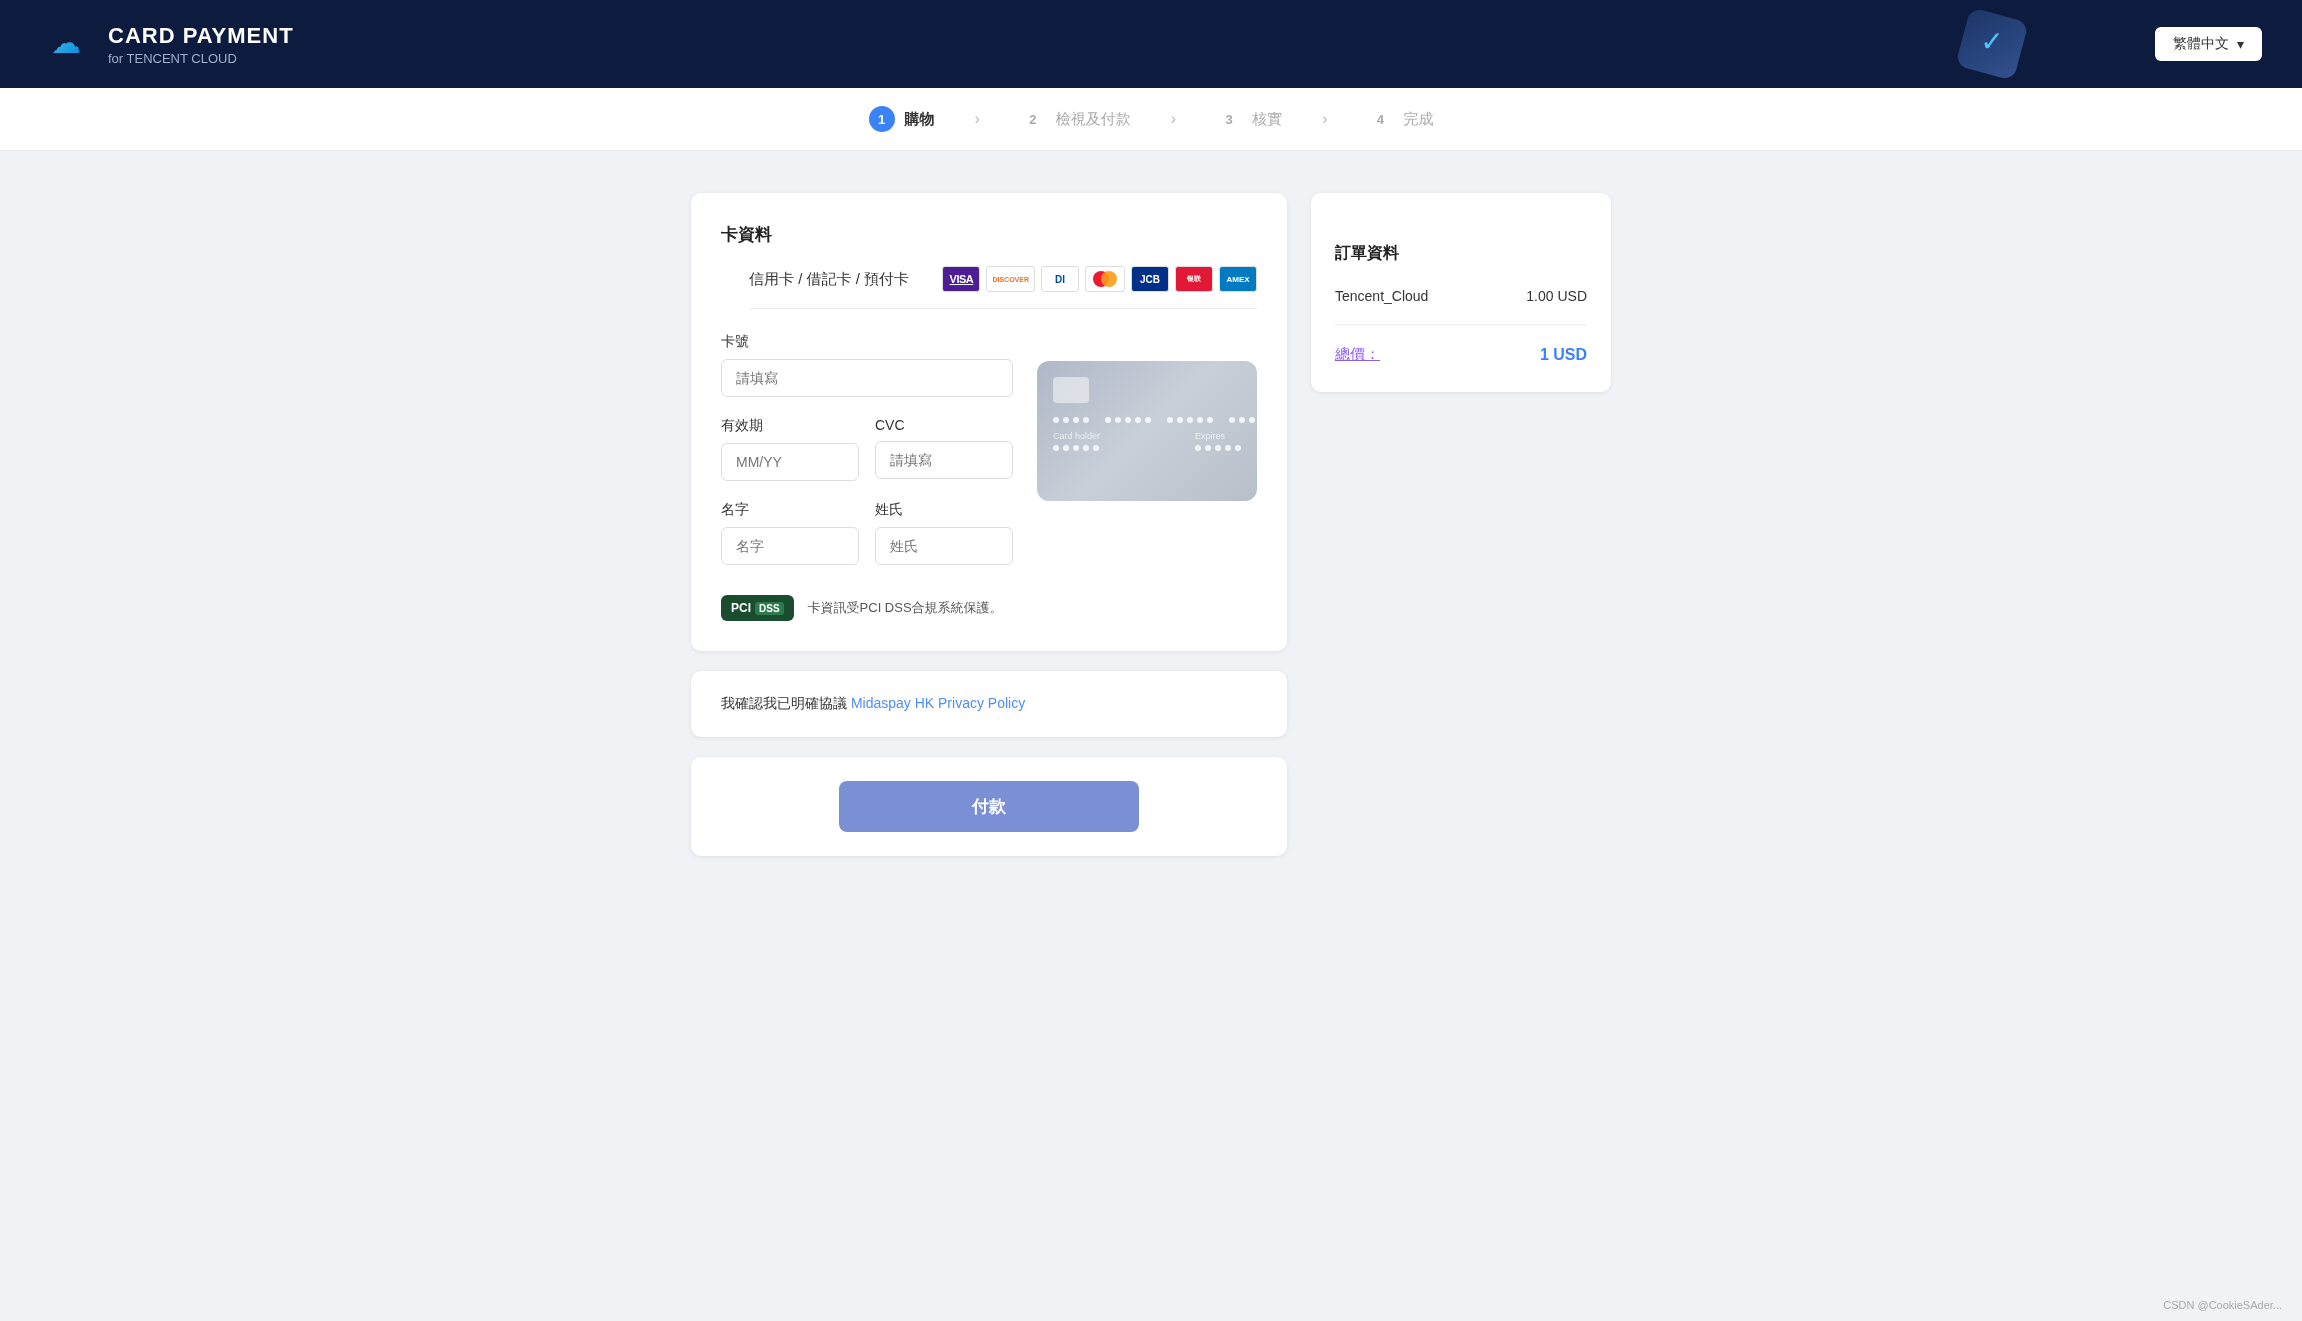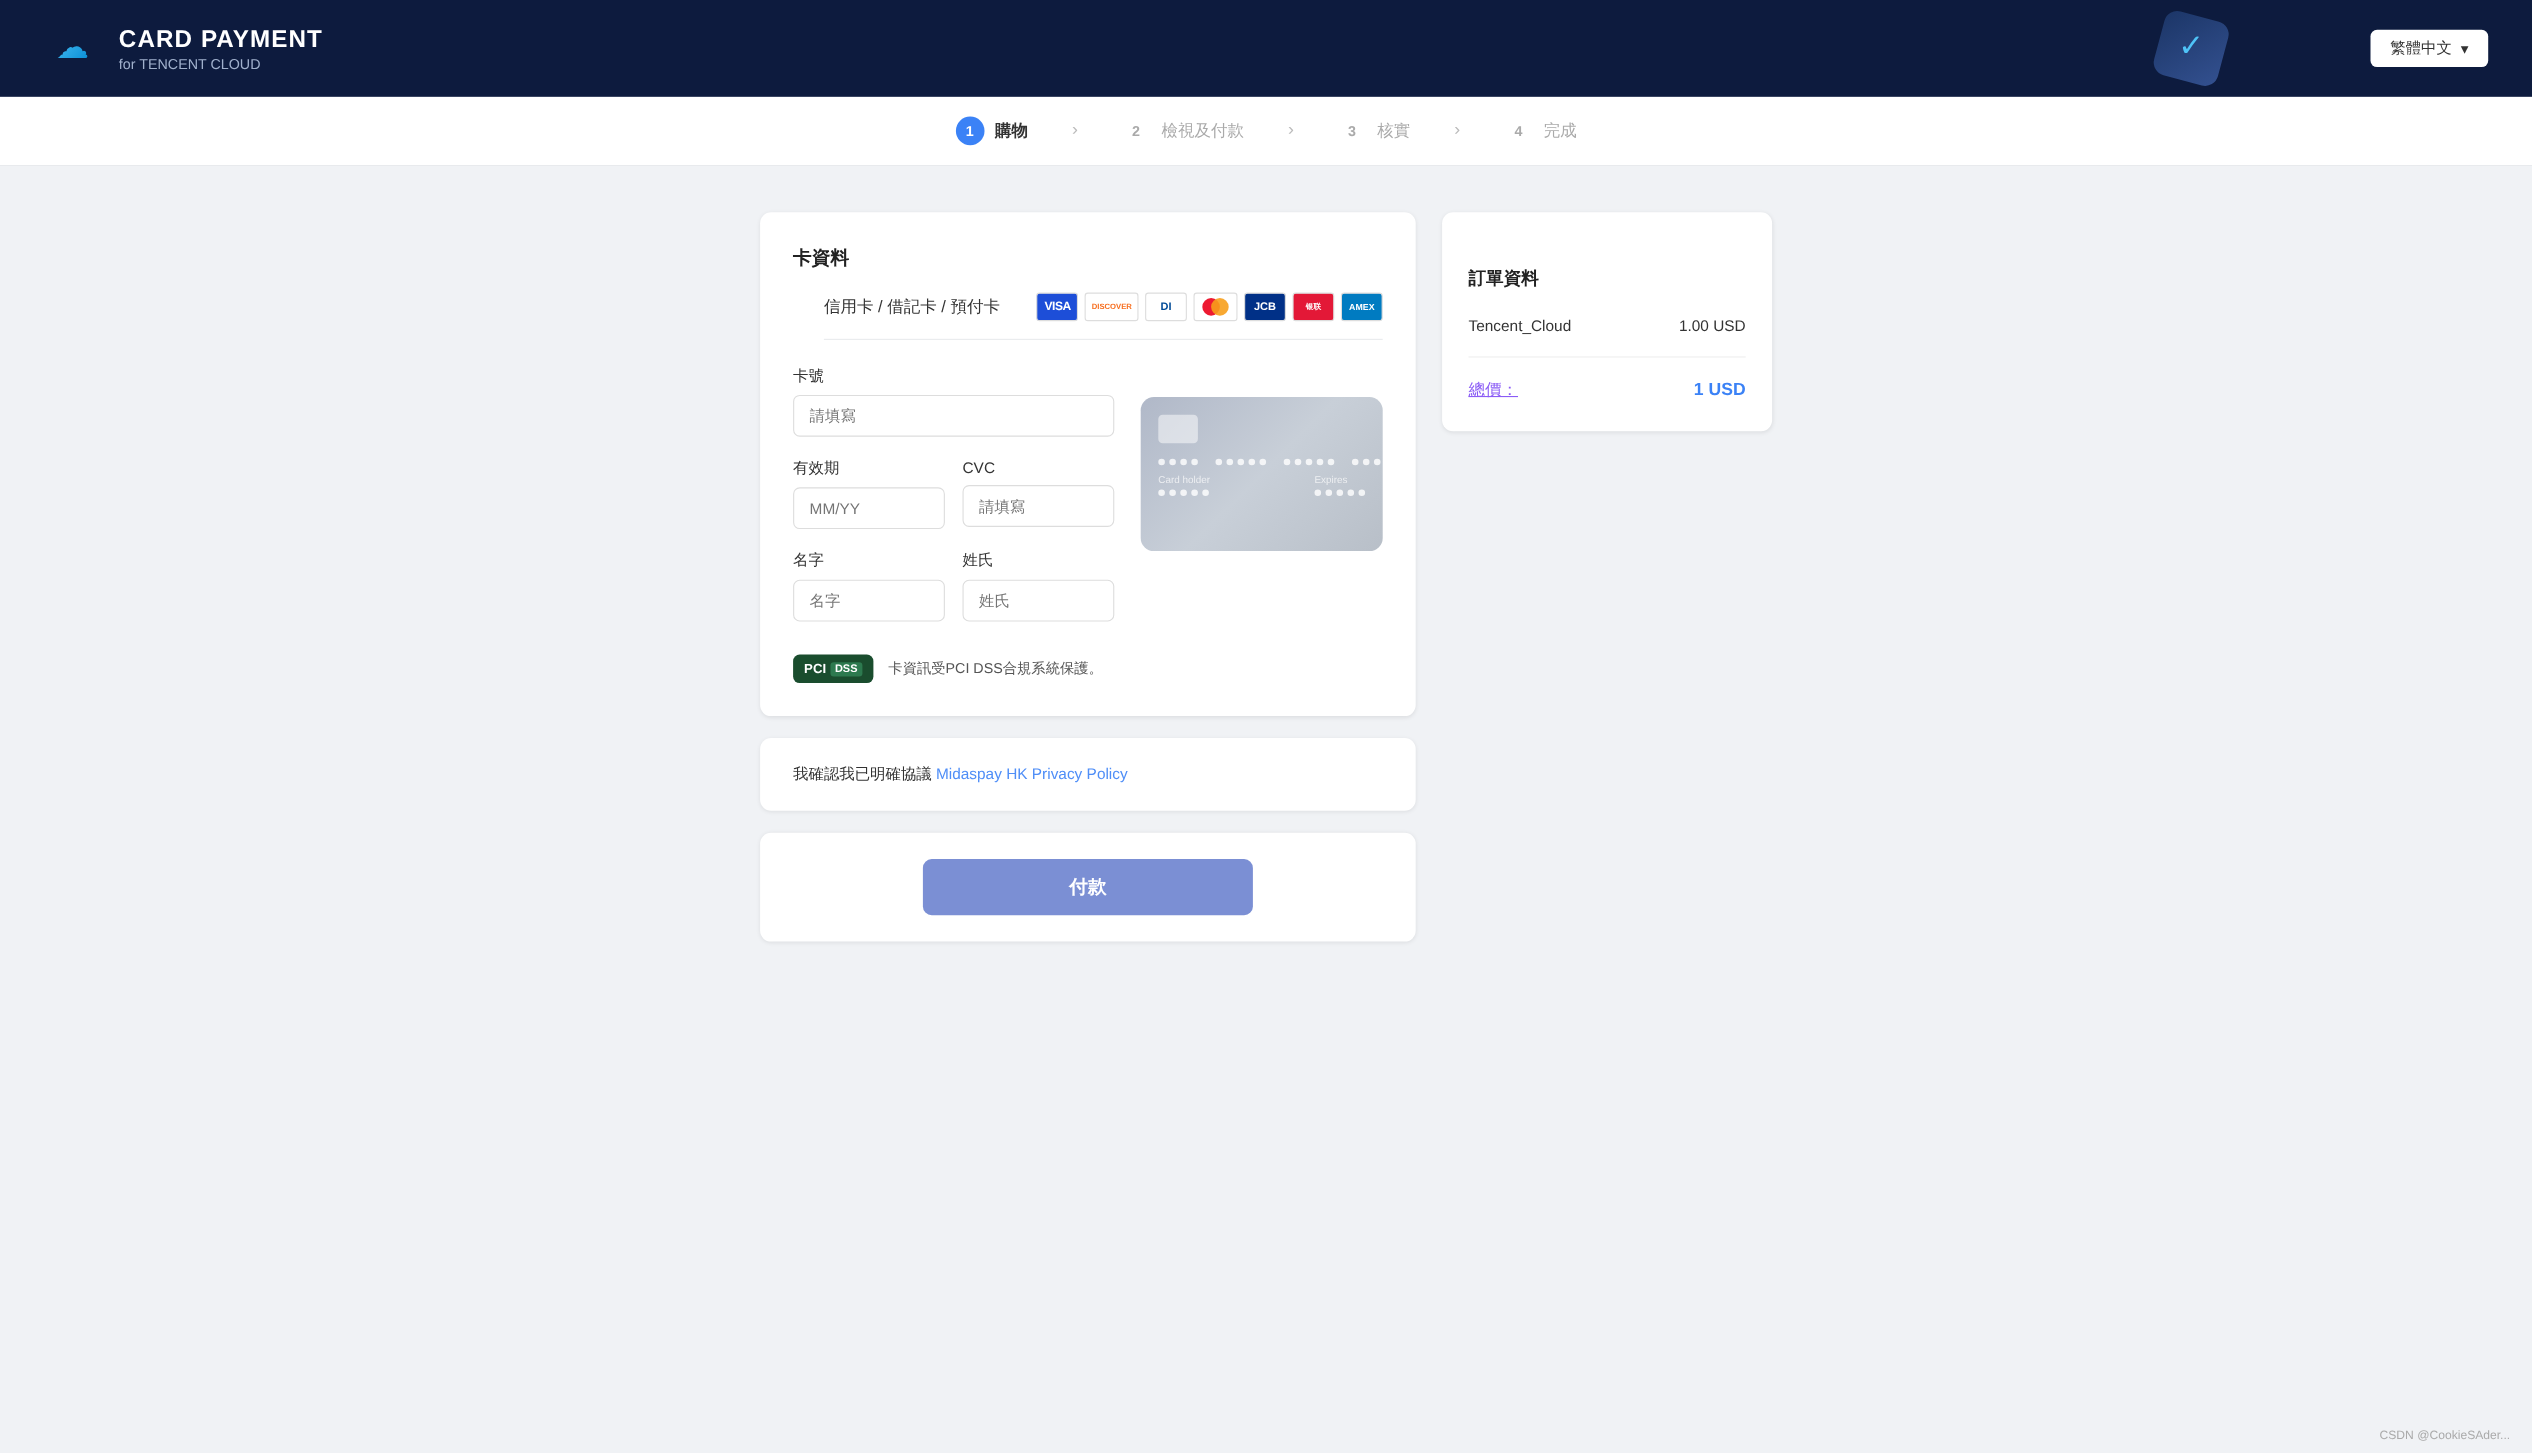--- a/index.html
+++ b/index.html
@@ -157,21 +157,21 @@
       border-radius: 3px;
       display: flex;
       align-items: center;
       justify-content: center;
       padding: 2px 5px;
       border: 1px solid #ddd;
       font-size: 9px;
       font-weight: 700;
       min-width: 38px;
     }
-    .card-logo.visa { background: #1d4ed8; color: #fff; font-size: 11px; letter-spacing: -0.5px; }
+    .card-logo.visa { background: #4c1d95; color: #fff; font-size: 11px; letter-spacing: -0.5px; text-decoration: underline; }
     .card-logo.discover { background: #fff; color: #f76f20; font-size: 8px; }
     .card-logo.diners { background: #fff; color: #004a97; font-size: 8px; }
     .card-logo.mastercard { background: #fff; font-size: 8px; }
     .card-logo.jcb { background: #003087; color: #fff; font-size: 10px; }
     .card-logo.unionpay { background: #e31837; color: #fff; font-size: 7px; }
     .card-logo.amex { background: #007bc1; color: #fff; font-size: 8px; }
 
     .form-section {
       display: flex;
       gap: 24px;

